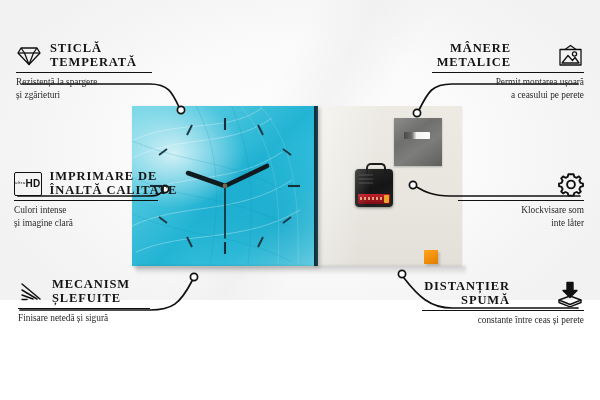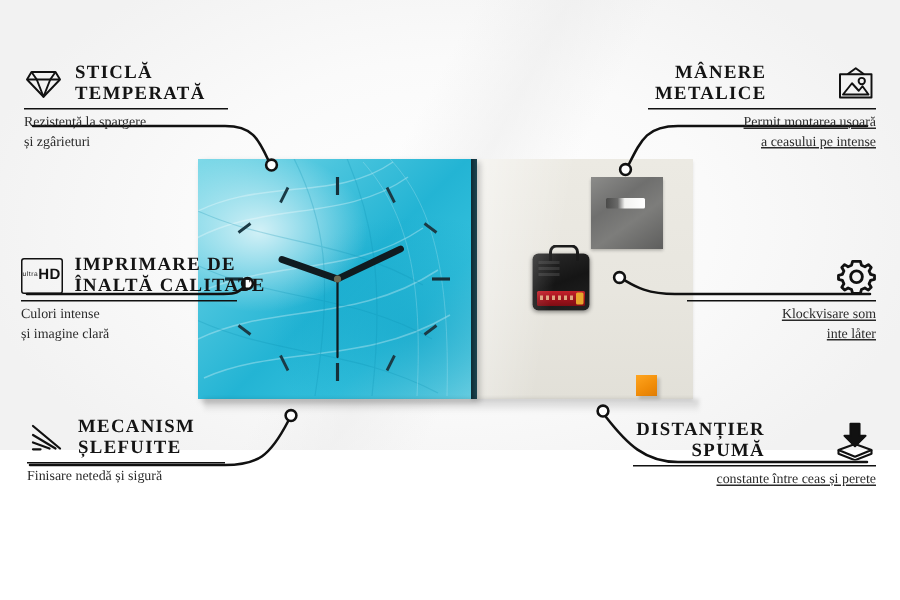--- a/index.html
+++ b/index.html
@@ -117,21 +117,21 @@
   }
   .callout.right .titles{text-align:right;}
   .rule{
     height:0;border-top:1.4px solid #111;margin-top:3px;
   }
   .desc{
     font-family:"Liberation Serif", serif;
     font-size:9.3px;color:#2a2a2a;line-height:1.35;margin-top:3px;
     white-space:nowrap;
   }
-  .callout.right .desc{text-align:right;text-decoration:underline;}
+  .callout.right .desc{text-align:right;}
   .ico{flex:0 0 auto;display:block;}
 
   
   .hd-badge{
     width:27px;height:22px;border:1.4px solid #111;border-radius:2px;
     display:flex;flex-direction:row;align-items:center;justify-content:center;
     font-family:"Liberation Sans", sans-serif;color:#111;line-height:1;
   }
   .hd-badge .u{font-size:4.4px;letter-spacing:.4px;}
   .hd-badge .h{font-size:10px;font-weight:700;letter-spacing:.3px;margin-top:1px;}
@@ -306,21 +306,21 @@
           <path d="M8,5.5 L13.5,1.5 L19,5.5"></path>
           <rect x="3" y="5.5" width="21" height="15.5"></rect>
           <path d="M5,19 L11,11.5 L15.5,16.5 L18,13.5 L22,19 Z"></path>
           <circle cx="17.5" cy="10" r="2.1"></circle>
         </g>
       </svg>
     </div>
     <div class="rule"></div>
     <div class="desc">
       <div>Permit montarea ușoară</div>
-      <div>a ceasului pe intense</div>
+      <div>a ceasului pe perete</div>
     </div>
   </div>
 
   <div class="callout right" style="left:458px;top:172px;width:126px;">
     <div class="head">
       <svg class="ico" width="26" height="25" viewBox="0 0 26 25">
         <g fill="none" stroke="#111" stroke-width="1.9" stroke-linejoin="round">
           <path d="M13,2.2 l2.6,0 l.7,2.6 l2.3,1 l2.3,-1.4 l1.9,1.9 l-1.4,2.3 l1,2.3 l2.6,.7 l0,2.6 l-2.6,.7 l-1,2.3 l1.4,2.3 l-1.9,1.9 l-2.3,-1.4 l-2.3,1 l-.7,2.6 l-2.6,0 l-2.6,0 l-.7,-2.6 l-2.3,-1 l-2.3,1.4 l-1.9,-1.9 l1.4,-2.3 l-1,-2.3 l-2.6,-.7 l0,-2.6 l2.6,-.7 l1,-2.3 l-1.4,-2.3 l1.9,-1.9 l2.3,1.4 l2.3,-1 l.7,-2.6 Z"></path>
           <circle cx="13" cy="12.5" r="3.9"></circle>
         </g>

